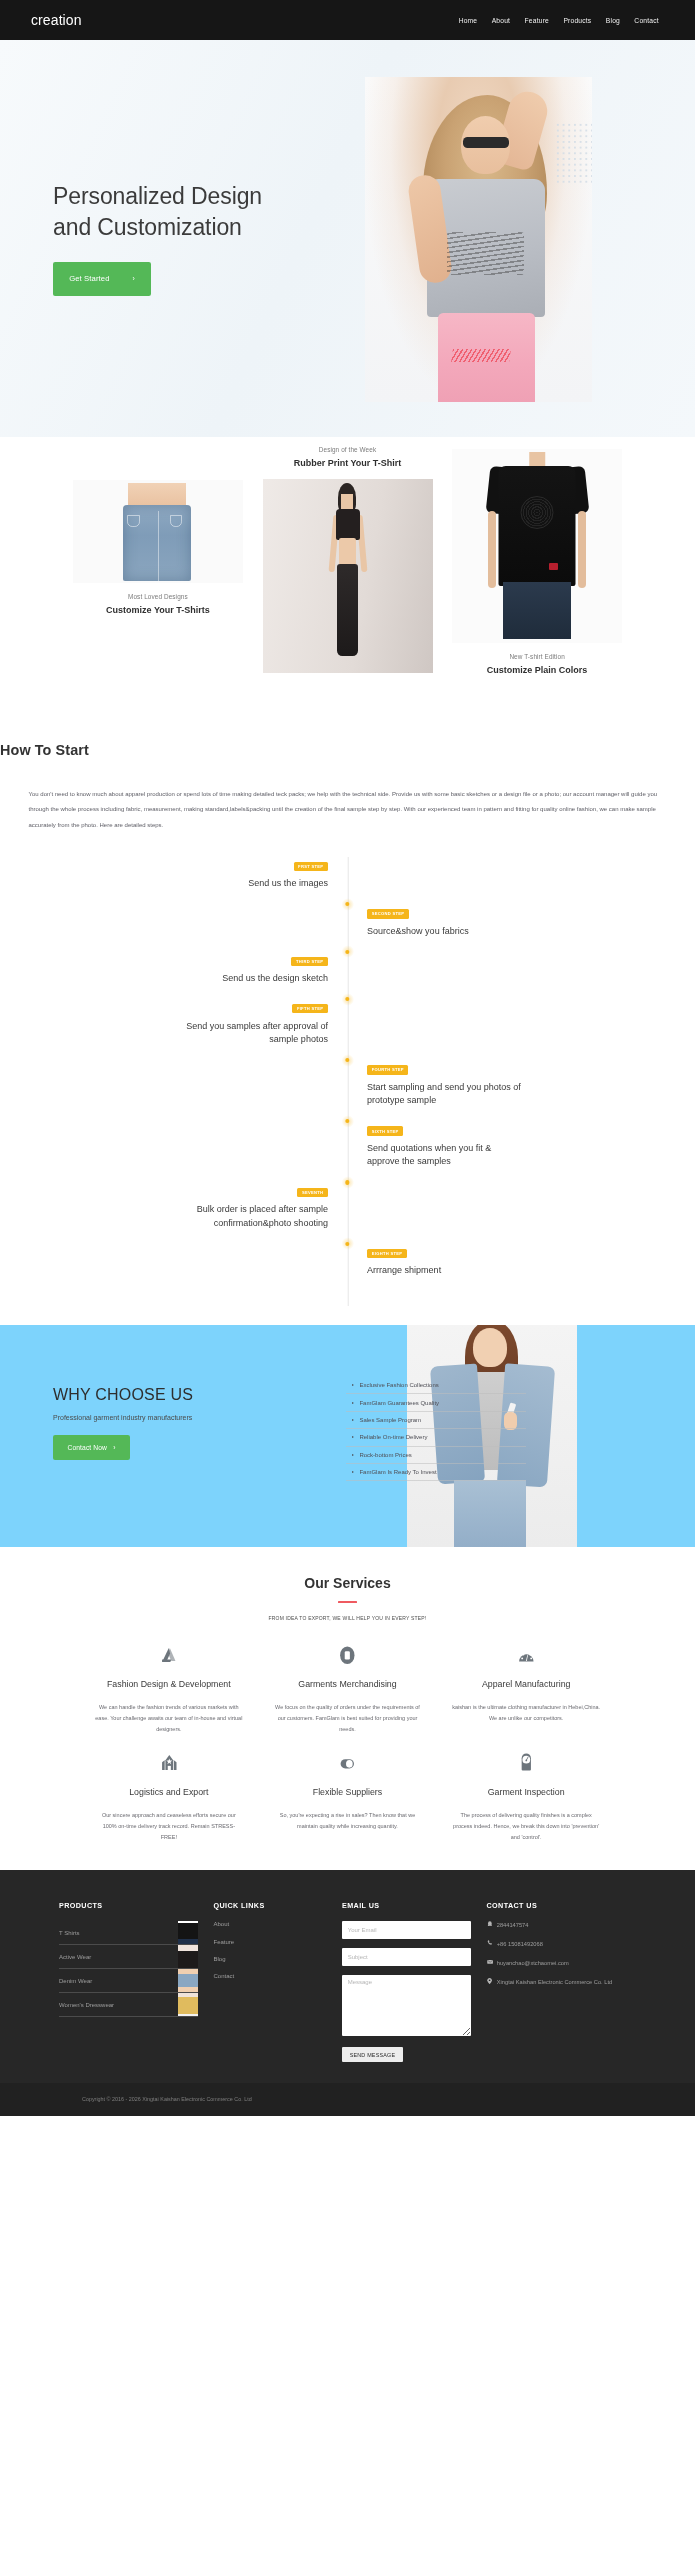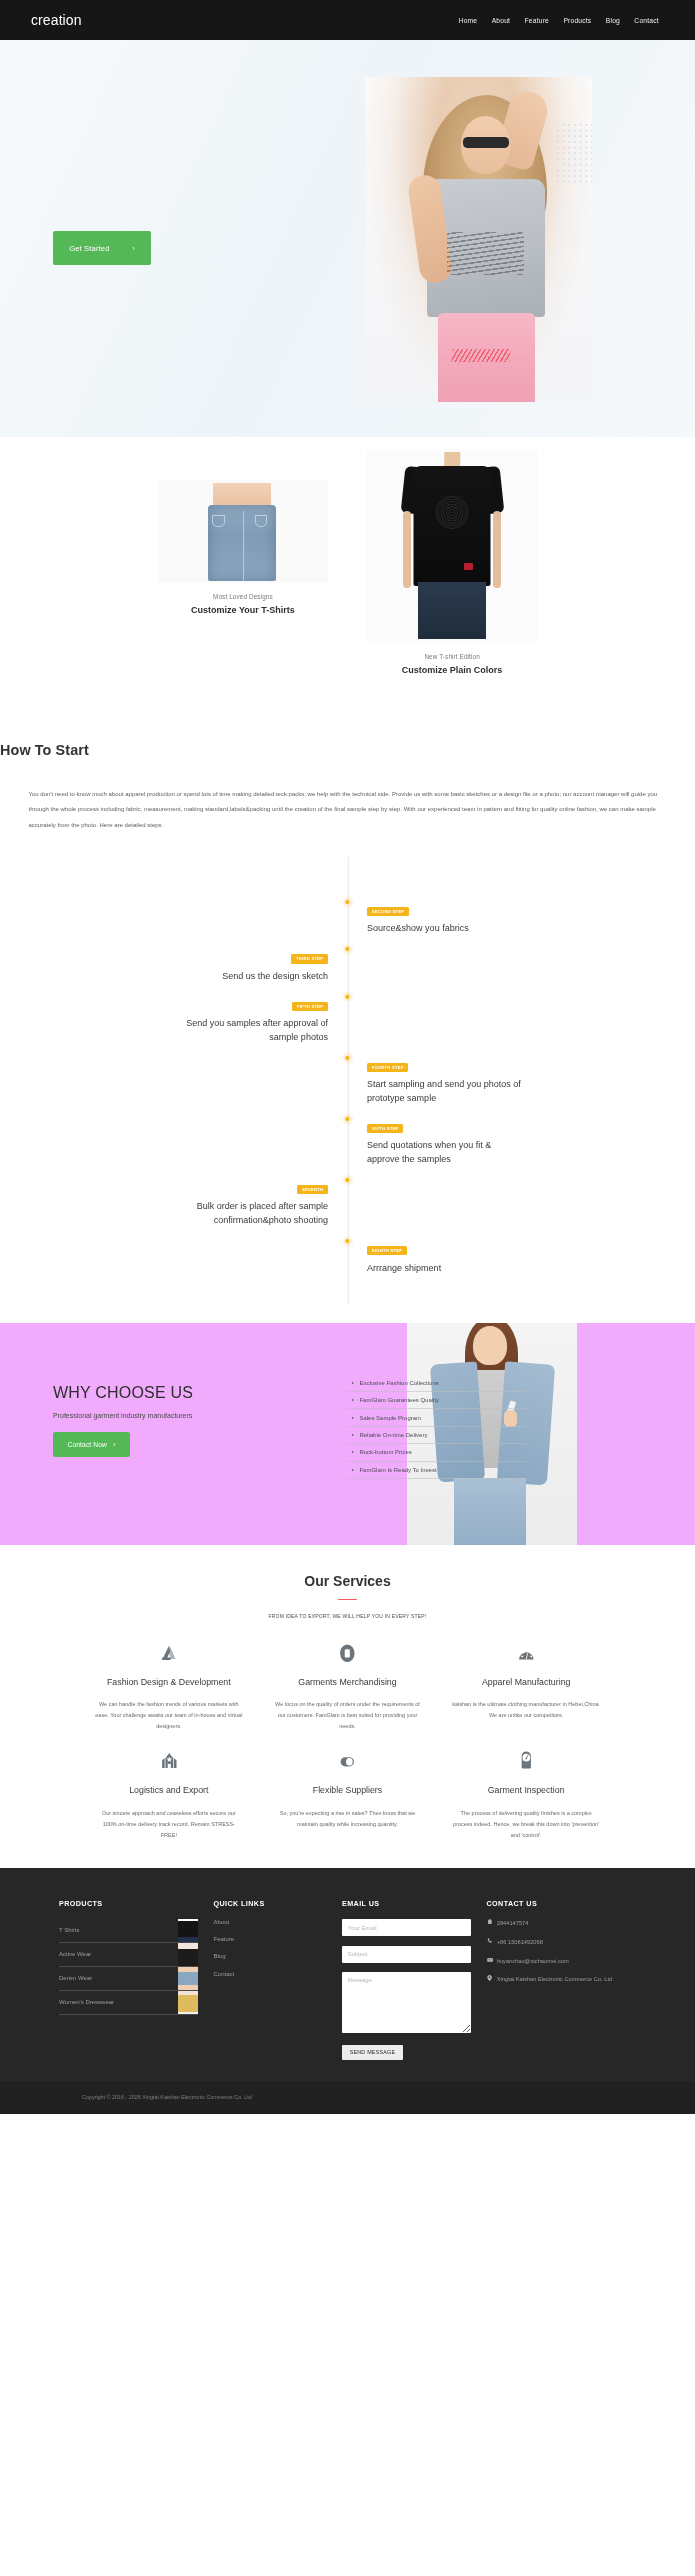--- a/index.html
+++ b/index.html
@@ -310,21 +310,21 @@
     position:absolute; left:50%; top:50%;
     width: 4.1px; height: 4.1px; margin:-2.1px 0 0 -2.1px;
     border-radius: 50%;
     background: #f5b51a;
   }
 
   
   .why {
     position: relative;
     height: 222px;
-    background: #f0abfc;
+    background: #7dd3fc;
     overflow: hidden;
     margin-top: 13.4px;
   }
   .why-left {
     position: absolute;
     left: 53px; top: 61px;
     width: 227px;
   }
   .why-left h2 {
     font-size: 16px;
@@ -558,20 +558,24 @@
       <div class="hp-armR"></div>
       <div class="hp-head"></div>
       <div class="hp-glasses"></div>
       <div class="hp-shirt"></div>
       <div class="hp-armL"></div>
       <div class="hp-print"></div>
       <div class="hp-pants"></div>
       <div class="hp-squiggle"></div>
     </div>
     <div class="hero-inner">
+      <h1>
+        <span>Personalized Design</span><br>
+        <span>and Customization</span>
+      </h1>
       <button class="btn-green">
         <span>Get Started</span>
         <span class="chev">›</span>
       </button>
     </div>
   </section>
 
   <section class="showcase">
 
     <div class="sc-col left">
@@ -581,20 +585,40 @@
             <div class="denim"></div>
           <div class="seam"></div>
             <div class="pk a"></div>
             <div class="pk b"></div>
         </div>
       </div>
       <div class="sc-sub">Most Loved Designs</div>
       <div class="sc-title">Customize Your T-Shirts</div>
     </div>
 
+    <div class="sc-col middle">
+      <div class="sc-head">
+        <div class="sc-sub">Design of the Week</div>
+        <div class="sc-title">Rubber Print Your T-Shirt</div>
+      </div>
+      <div class="sc-img active">
+        <div class="ill-active">
+          <div class="bgwall"></div>
+          <div class="body">
+            <div class="hair"></div>
+              <div class="neck"></div>
+            <div class="armA"></div>
+              <div class="armB"></div>
+            <div class="torso"></div>
+              <div class="mid"></div>
+              <div class="legs"></div>
+          </div>
+        </div>
+      </div>
+    </div>
 
     <div class="sc-col right">
       <div class="sc-img tee">
         <div class="ill-tee">
           <div class="neck"></div>
           <div class="sleeveL"></div>
             <div class="sleeveR"></div>
           <div class="shirt"></div>
           <div class="emblem"></div>
           <div class="armL"></div>
@@ -610,20 +634,24 @@
   </section>
 
   <section class="how">
     <h2>How To Start</h2>
     <p class="how-desc">You don't need to know much about apparel production or spend lots of time making detailed teck packs; we help with the technical side. Provide us with some basic sketches or a design file or a photo; our account manager will guide you through the whole process including fabric, measurement, making standard,labels&amp;packing until the creation of the final sample step by step. With our experienced team in pattern and fitting for quality online fashion, we can make sample accurately from the photo. Here are detailed steps.</p>
 
     <div class="timeline">
       <div class="spine"></div>
 
       <div class="tl-row left">
+        <div class="half l">
+          <div class="tl-badge">FRST STEP</div>
+          <div class="tl-title">Send us the images</div>
+        </div>
         <div class="half r"></div>
         <div class="dot-wrap" style="bottom:-6.7px;">
             <div class="glow"></div>
             <div class="dot"></div>
           </div>
       </div>
 
       <div class="tl-row right">
         <div class="half l"></div>
         <div class="half r">

